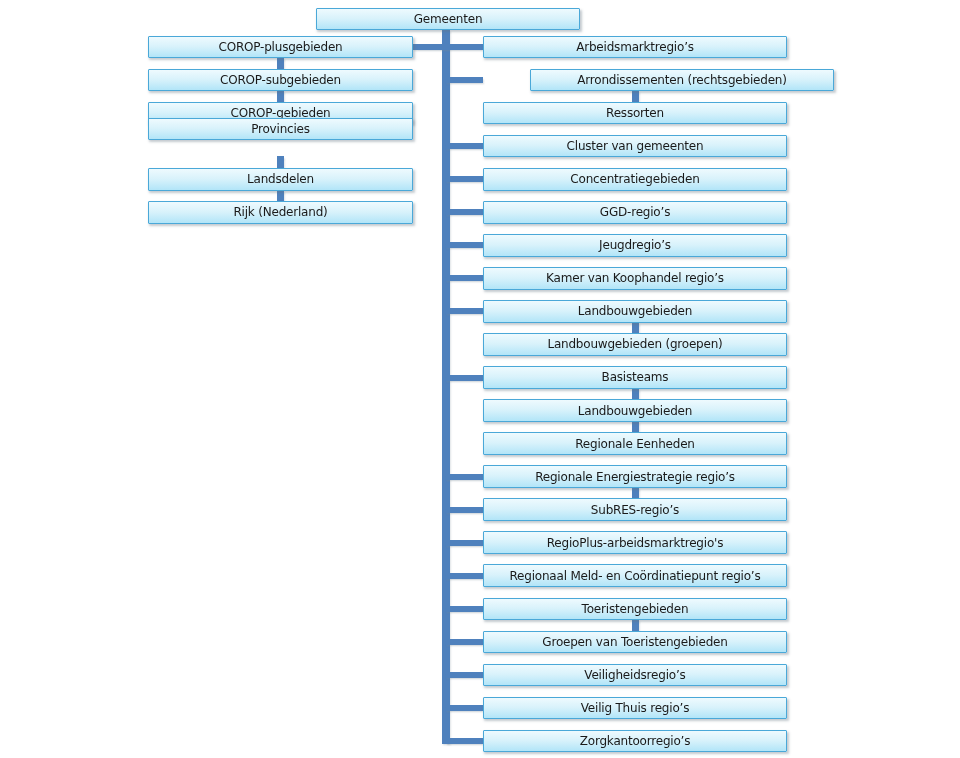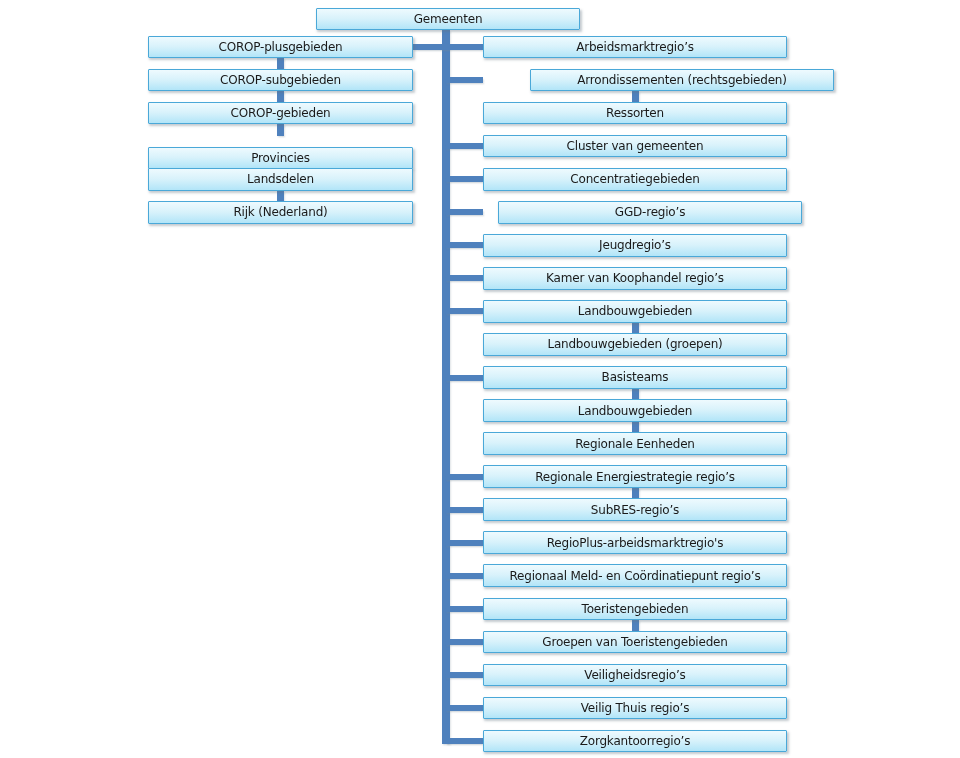--- a/index.html
+++ b/index.html
@@ -72,21 +72,21 @@
     </div>
     <div class="node" style="left: 148px; top: 36px; width: 265px; height: 22.4px;">
       <span>COROP-plusgebieden</span>
     </div>
     <div class="node" style="left: 148px; top: 69.03px; width: 265px; height: 22.4px;">
       <span>COROP-subgebieden</span>
     </div>
     <div class="node" style="left: 148px; top: 102.06px; width: 265px; height: 22.4px;">
       <span>COROP-gebieden</span>
     </div>
-    <div class="node" style="left: 148px; top: 147px; width: 265px; height: 22.4px;">
+    <div class="node" style="left: 148px; top: 118px; width: 265px; height: 22.4px;">
       <span>Provincies</span>
     </div>
     <div class="node" style="left: 148px; top: 168.12px; width: 265px; height: 22.4px;">
       <span>Landsdelen</span>
     </div>
     <div class="node" style="left: 148px; top: 201.15px; width: 265px; height: 22.4px;">
       <span>Rijk (Nederland)</span>
     </div>
     <div class="node" style="left: 483px; top: 36px; width: 304px; height: 22.4px; text-align: right;">
       <span>Arbeidsmarktregio’s</span>
@@ -96,21 +96,21 @@
     </div>
     <div class="node" style="left: 483px; top: 102.06px; width: 304px; height: 22.4px;">
       <span>Ressorten</span>
     </div>
     <div class="node" style="left: 483px; top: 135.09px; width: 304px; height: 22.4px;">
       <span>Cluster van gemeenten</span>
     </div>
     <div class="node" style="left: 483px; top: 168.12px; width: 304px; height: 22.4px;">
       <span>Concentratiegebieden</span>
     </div>
-    <div class="node" style="left: 498px; top: 201.15px; width: 304px; height: 22.4px;">
+    <div class="node" style="left: 483px; top: 201.15px; width: 304px; height: 22.4px;">
       <span>GGD-regio’s</span>
     </div>
     <div class="node" style="left: 483px; top: 234.18px; width: 304px; height: 22.4px;">
       <span>Jeugdregio’s</span>
     </div>
     <div class="node" style="left: 483px; top: 267.21px; width: 304px; height: 22.4px;">
       <span>Kamer van Koophandel regio’s</span>
     </div>
     <div class="node" style="left: 483px; top: 300.24px; width: 304px; height: 22.4px;">
       <span>Landbouwgebieden</span>

